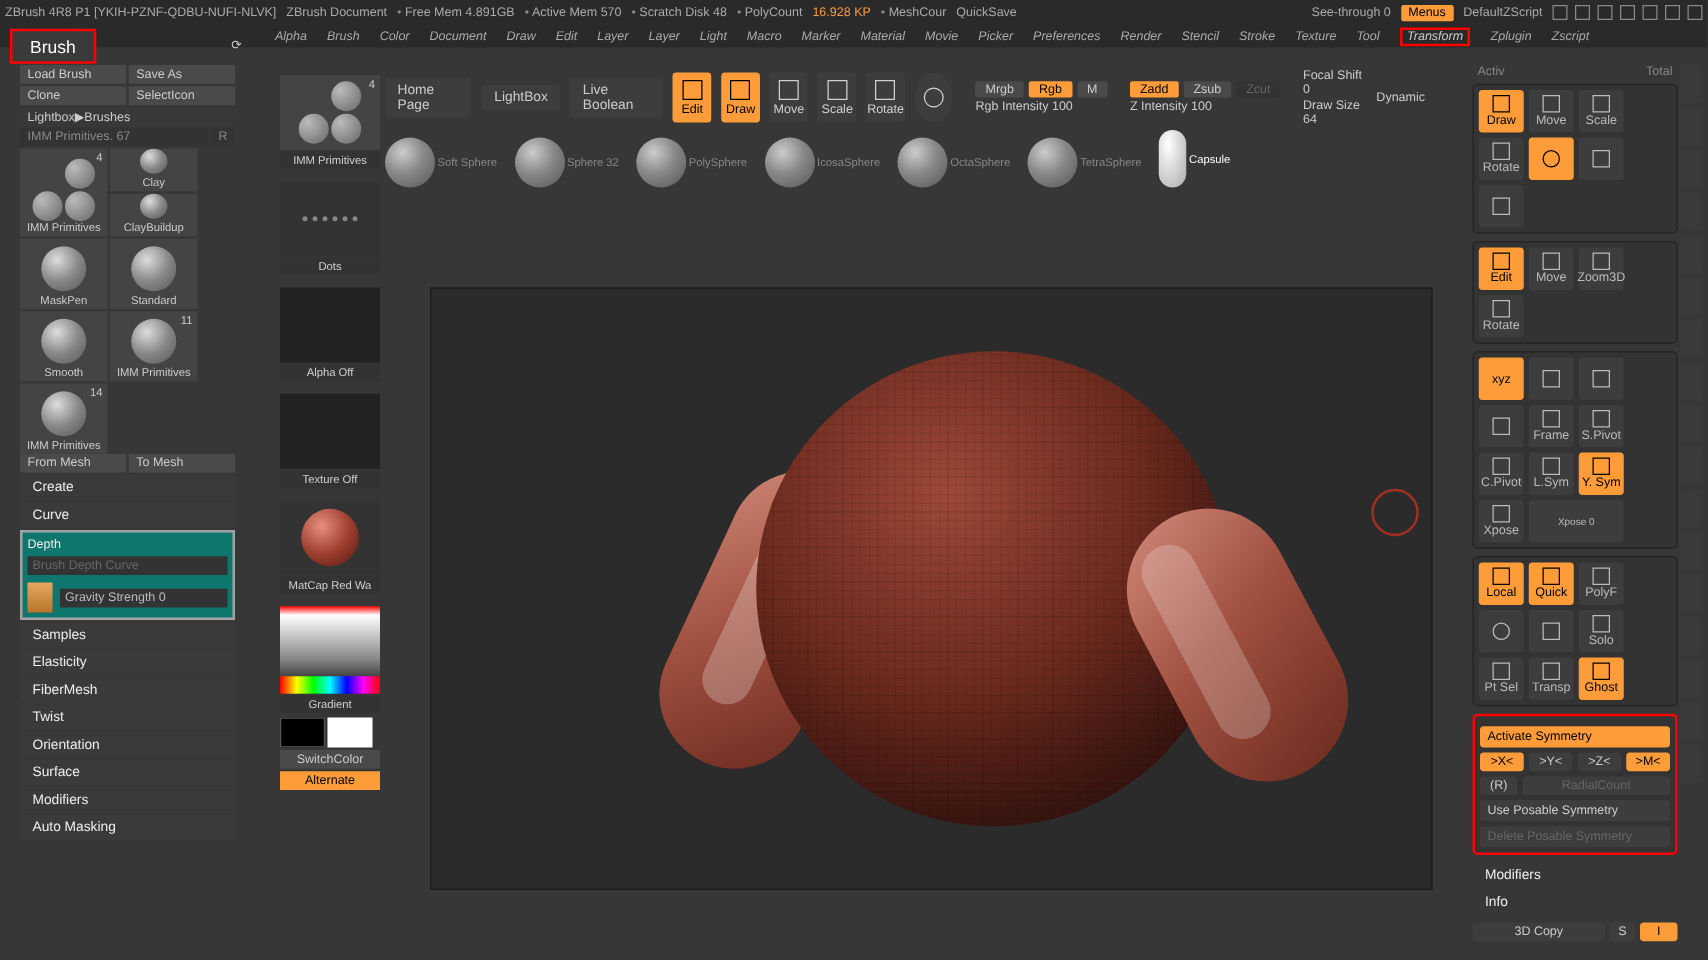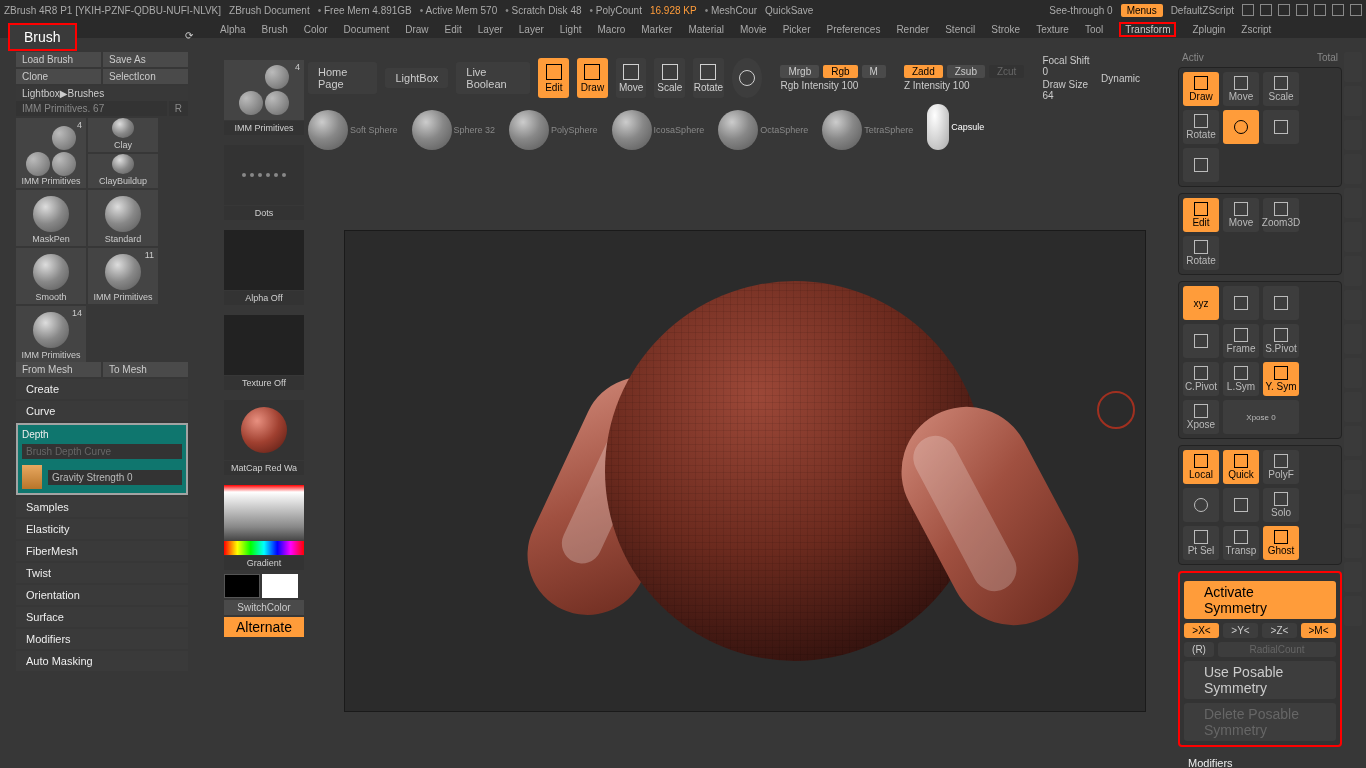--- a/index.html
+++ b/index.html
@@ -2,21 +2,21 @@
 <html><head>
 <meta charset="utf-8">
 <style>
 * { margin:0; padding:0; box-sizing:border-box; font-family:Arial,sans-serif; font-size:10px; user-select:none; }
 body { background:#373737; color:#d0d0d0; width:1366px; height:768px; overflow:hidden; position:relative; }
 .topbar { height:20px; background:#2a2a2a; display:flex; align-items:center; padding:0 4px; gap:8px; font-size:10px; color:#aaa; }
 .topbar .orange { color:#ff9c3a; }
 .topbar-right { margin-left:auto; display:flex; align-items:center; gap:8px; }
 .menus-btn { background:#ff9c3a; color:#000; padding:1px 6px; border-radius:2px; }
 .menubar { height:18px; background:#2a2a2a; display:flex; align-items:center; padding-left:220px; gap:16px; font-size:10px; color:#aaa; }
-.menubar span { cursor:pointer; }
+.menubar span { cursor:pointer;font-style:italic; }
 .menubar .hl-red { border:2px solid red; padding:0 4px; background:#2a2a2a; color:#ccc; }
 .refresh { position:absolute; top:30px; left:185px; color:#ccc; }
 .brush-title { position:absolute; top:23px; left:8px; border:2px solid red; padding:4px 14px; font-size:14px; color:#fff; background:#3a3a3a; }
 .left-panel { position:absolute; top:52px; left:16px; width:172px; }
 .btn-row { display:flex; gap:2px; margin-bottom:2px; }
 .btn { background:#4a4a4a; padding:2px 6px; font-size:10px; color:#ccc; flex:1; cursor:pointer; }
 .btn.dark { background:#383838; }
 .btn.darker{ background:#333;color:#888;}
 .brush-grid { display:flex; flex-wrap:wrap; gap:2px; margin-top:2px; }
 .brush-cell { width:70px; height:56px; background:#444; display:flex; flex-direction:column; align-items:center; justify-content:flex-end; position:relative; padding-bottom:2px; }
@@ -43,21 +43,21 @@
 .col2-lbl{text-align:center;font-size:9px;padding:2px;background:#333;margin-top:1px;}
 .stroke-prev{width:80px;height:60px;background:#333;margin-top:10px;display:flex;align-items:center;justify-content:center;}
 .dots{display:flex;gap:4px;} .dots span{width:4px;height:4px;border-radius:50%;background:#888;}
 .tex-prev{width:80px;height:60px;background:#222;margin-top:10px;}
 .mat-prev{width:80px;height:60px;background:#333;margin-top:10px;display:flex;align-items:center;justify-content:center;}
 .mat-ball{width:46px;height:46px;border-radius:50%;background:radial-gradient(circle at 35% 30%,#e89080,#a04030 50%,#501810);}
 .color-pick{width:80px;height:70px;margin-top:10px;background:linear-gradient(to bottom,red,#fff 10%,#888 60%,#000);position:relative;}
 .color-hue{position:absolute;bottom:0;left:0;right:0;height:14px;background:linear-gradient(to right,red,yellow,lime,cyan,blue,magenta,red);}
 .swatch-row{display:flex;gap:2px;margin-top:4px;}
 .swatch{width:36px;height:24px;} .swatch.black{background:#000;border:1px solid #555;} .swatch.white{background:#fff;}
-.orange-btn{background:#ff9c3a;color:#000;padding:2px 6px;text-align:center;margin-top:2px;font-size:14px;}
+.orange-btn{background:#ff9c3a;color:#000;padding:2px 6px;text-align:center;margin-top:2px;font-size:10px;}
 .gray-btn{background:#4a4a4a;padding:2px 6px;text-align:center;margin-top:2px;font-size:10px;color:#ccc;}
 .top-shelf { position:absolute; top:58px; left:308px; right:226px; height:120px; }
 .shelf-row1 { display:flex; align-items:center; gap:8px; height:40px; }
 .pill { background:#3d3d3d; padding:4px 10px; border-radius:3px; font-size:11px; color:#ccc;}
 .mode-btn { width:36px; height:40px; background:#3d3d3d; display:flex; flex-direction:column; align-items:center; justify-content:center; font-size:9px; border-radius:3px; gap:2px;}
 .mode-btn.on { background:#ff9c3a; color:#000; }
 .mode-btn .mi{width:16px;height:16px;border:1px solid currentColor;}
 .rgb-block{display:flex;flex-direction:column;gap:2px;margin-left:10px;}
 .rgb-row{display:flex;gap:4px;align-items:center;font-size:10px;}
 .chip{background:#ff9c3a;color:#000;padding:1px 8px;border-radius:2px;}
@@ -82,21 +82,21 @@
 .right-dock { position:absolute; top:52px; right:24px; width:164px; }
 .dock-group { background:#333; border:1px solid #222; border-radius:4px; padding:4px; margin-bottom:6px; display:flex; flex-wrap:wrap; gap:4px; }
 .dock-btn { width:36px; height:34px; background:#3d3d3d; display:flex; flex-direction:column; align-items:center; justify-content:center; font-size:8px; color:#bbb; border-radius:3px; gap:1px;}
 .dock-btn.on { background:#ff9c3a; color:#000; }
 .dock-btn .di{width:14px;height:14px;border:1px solid currentColor;}
 .dock-btn.wide{width:76px;}
 .sym-box { border:2px solid red; padding:4px; background:#333; border-radius:4px; margin-bottom:6px;}
 .sym-row{display:flex;gap:4px;margin-top:4px;}
 .sym-btn{flex:1;background:#3d3d3d;padding:2px 4px;text-align:center;font-size:10px;color:#ccc;border-radius:3px;}
 .sym-btn.on{background:#ff9c3a;color:#000;}
-.sym-wide{background:#3d3d3d;padding:3px 20px;font-size:14px;color:#ccc;border-radius:3px;margin-top:4px;}
+.sym-wide{background:#3d3d3d;padding:3px 6px;font-size:10px;color:#ccc;border-radius:3px;margin-top:4px;}
 .sym-wide.on{background:#ff9c3a;color:#000;}
 .sym-wide.dim{color:#666;}
 .far-right { position:absolute; top:52px; right:2px; width:20px; display:flex; flex-direction:column; gap:4px; }
 .fr-item { width:18px; height:30px; background:#3a3a3a; border-radius:2px;}
 .header-icons{display:flex;gap:6px;}
 .hi{width:12px;height:12px;border:1px solid #888;}
 .topbar .dot::before{content:"• ";color:#888;}
 </style>
 </head>
 <body>

